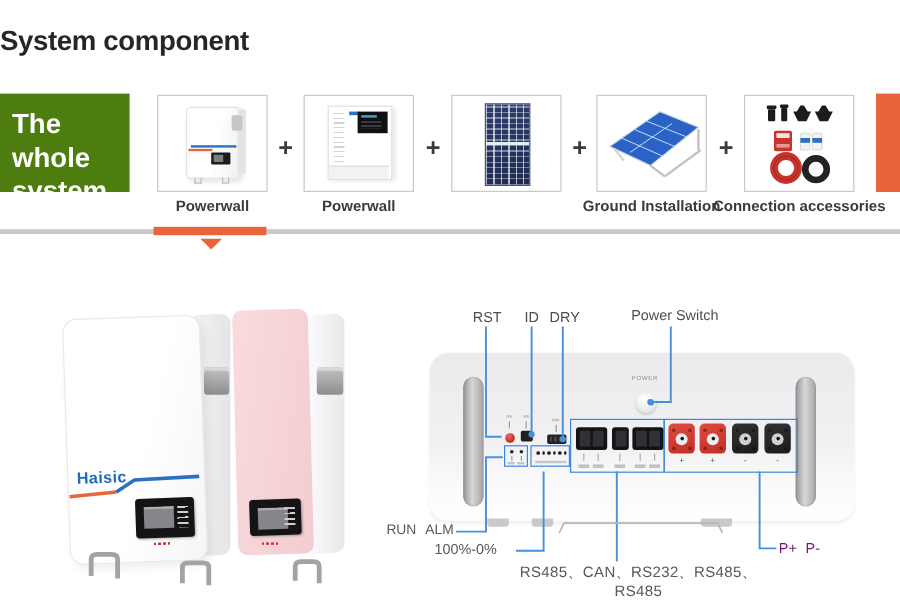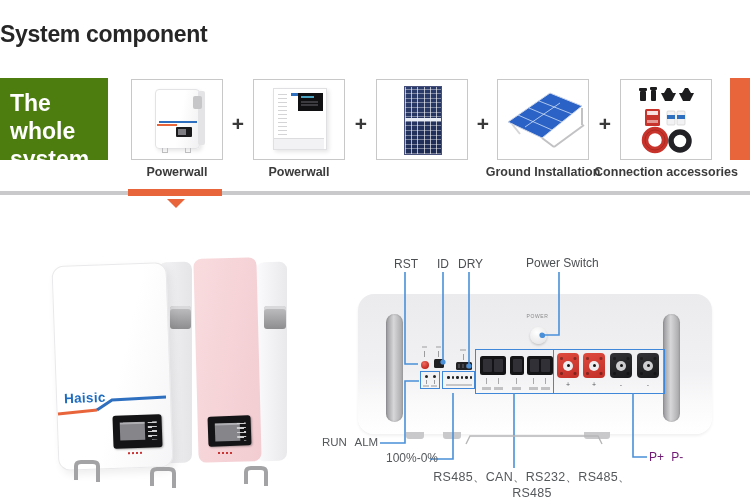--- a/index.html
+++ b/index.html
@@ -134,21 +134,21 @@
   .term.blk .ring{background:#cfcfd1;}
   .term .ring i{position:absolute;left:3.5px;top:3.5px;width:3px;height:3px;border-radius:50%;background:#131313;display:block;}
   .term .screws{position:absolute;left:3px;top:4px;width:2.5px;height:2.5px;border-radius:50%;background:rgba(0,0,0,.35);
         box-shadow:13.5px 0 0 rgba(0,0,0,.35),0 15px 0 rgba(0,0,0,.35),13.5px 15px 0 rgba(0,0,0,.35);}
   .tsign{position:absolute;top:31px;width:12px;text-align:center;font-size:7px;color:#55585b;}
 
   .anno{font-size:12px;color:#4c4f52;}
   .lbl-rst{left:84px;top:7px;} .lbl-id{left:127px;top:7px;} .lbl-dry{left:148px;top:7px;}
   .lbl-ps{left:216px;top:6px;}
   .lbl-runalm{left:12px;top:186px;font-size:11.5px;word-spacing:5px;color:#55585b;}
-  .lbl-soc{left:76px;top:201px;font-size:12px;color:#55585b;}
+  .lbl-soc{left:52px;top:201px;font-size:12px;color:#55585b;}
   .lbl-ports{left:106px;top:219px;width:232px;text-align:center;font-size:12.5px;letter-spacing:.3px;color:#55585b;}
   .lbl-pp{left:339px;top:200px;font-size:12px;word-spacing:4px;color:#701a75;}
 
   svg{display:block;}
 </style>
 </head>
 <body>
 
 <div class="stage">
 

